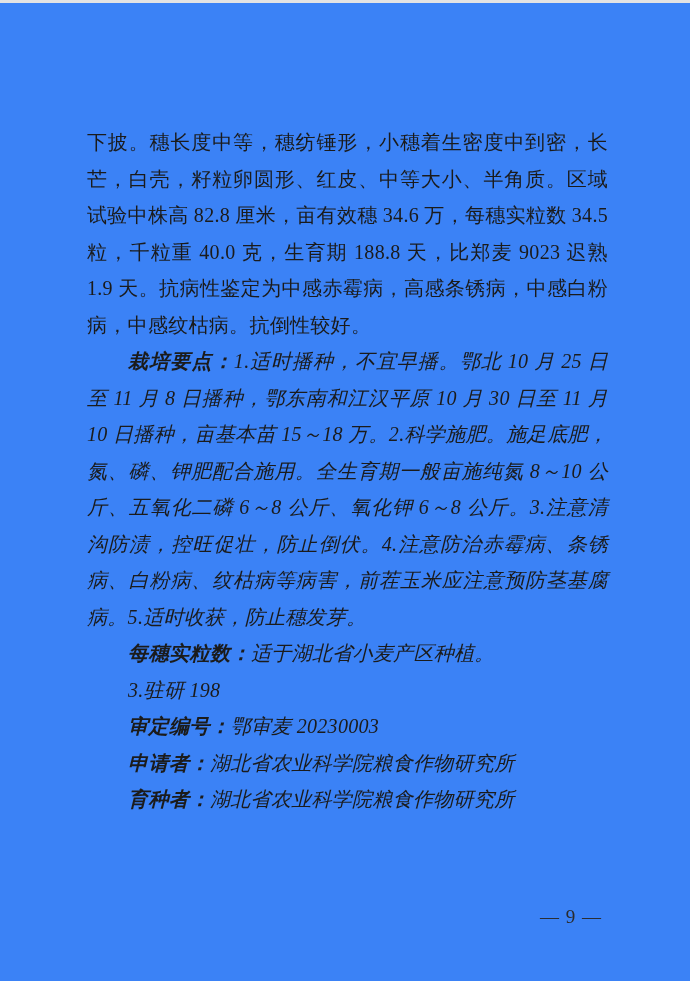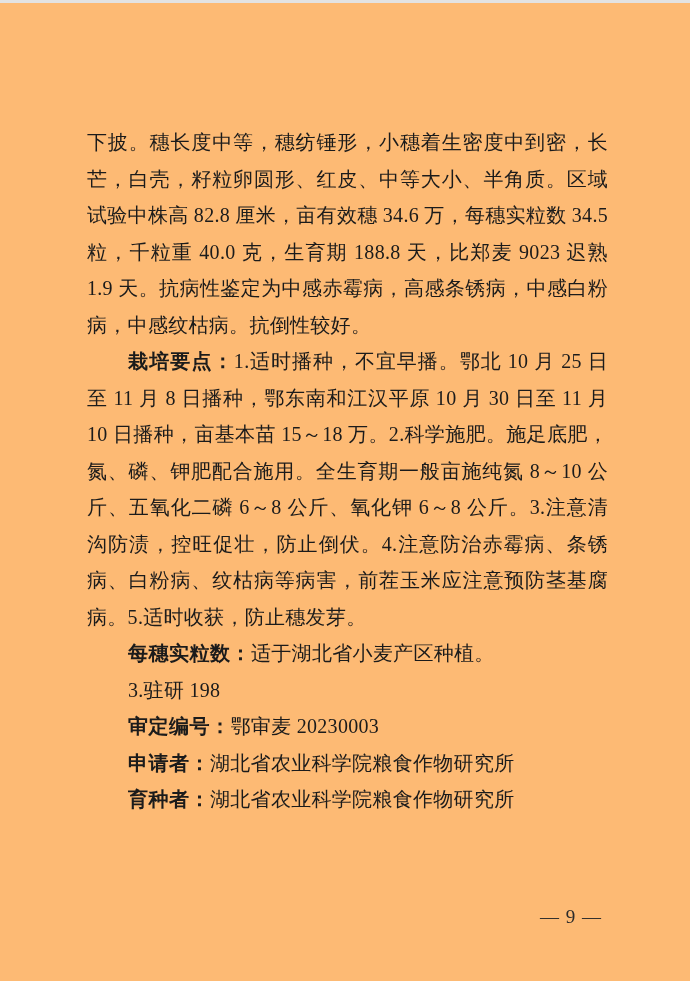--- a/index.html
+++ b/index.html
@@ -14,40 +14,41 @@
     overflow: hidden;
     font-family: "Liberation Serif", "DejaVu Serif", serif;
     color: #1b1b1b;
   }
   .page {
     position: absolute;
     left: 0;
     top: 0;
     width: 690px;
     height: 981px;
-    background: #fdba74;
+    background: #3b82f6;
     border-top: 3px solid #e3e3e3;
     box-sizing: border-box;
   }
   .content {
     position: absolute;
     left: 87px;
     top: 121px;
     width: 521px;
   }
   .para {
     margin: 0;
     font-size: 20px;
     line-height: 36.5px;
     text-align: justify;
     text-justify: inter-ideograph;
     letter-spacing: 0.3px;
   }
   .para.indent {
     text-indent: 41px;
+    font-style: italic;
   }
   .para .label {
     font-family: "Liberation Sans", "DejaVu Sans", sans-serif;
     font-weight: 700;
     letter-spacing: 0.5px;
   }
   .footer {
     position: absolute;
     right: 88px;
     top: 903px;

